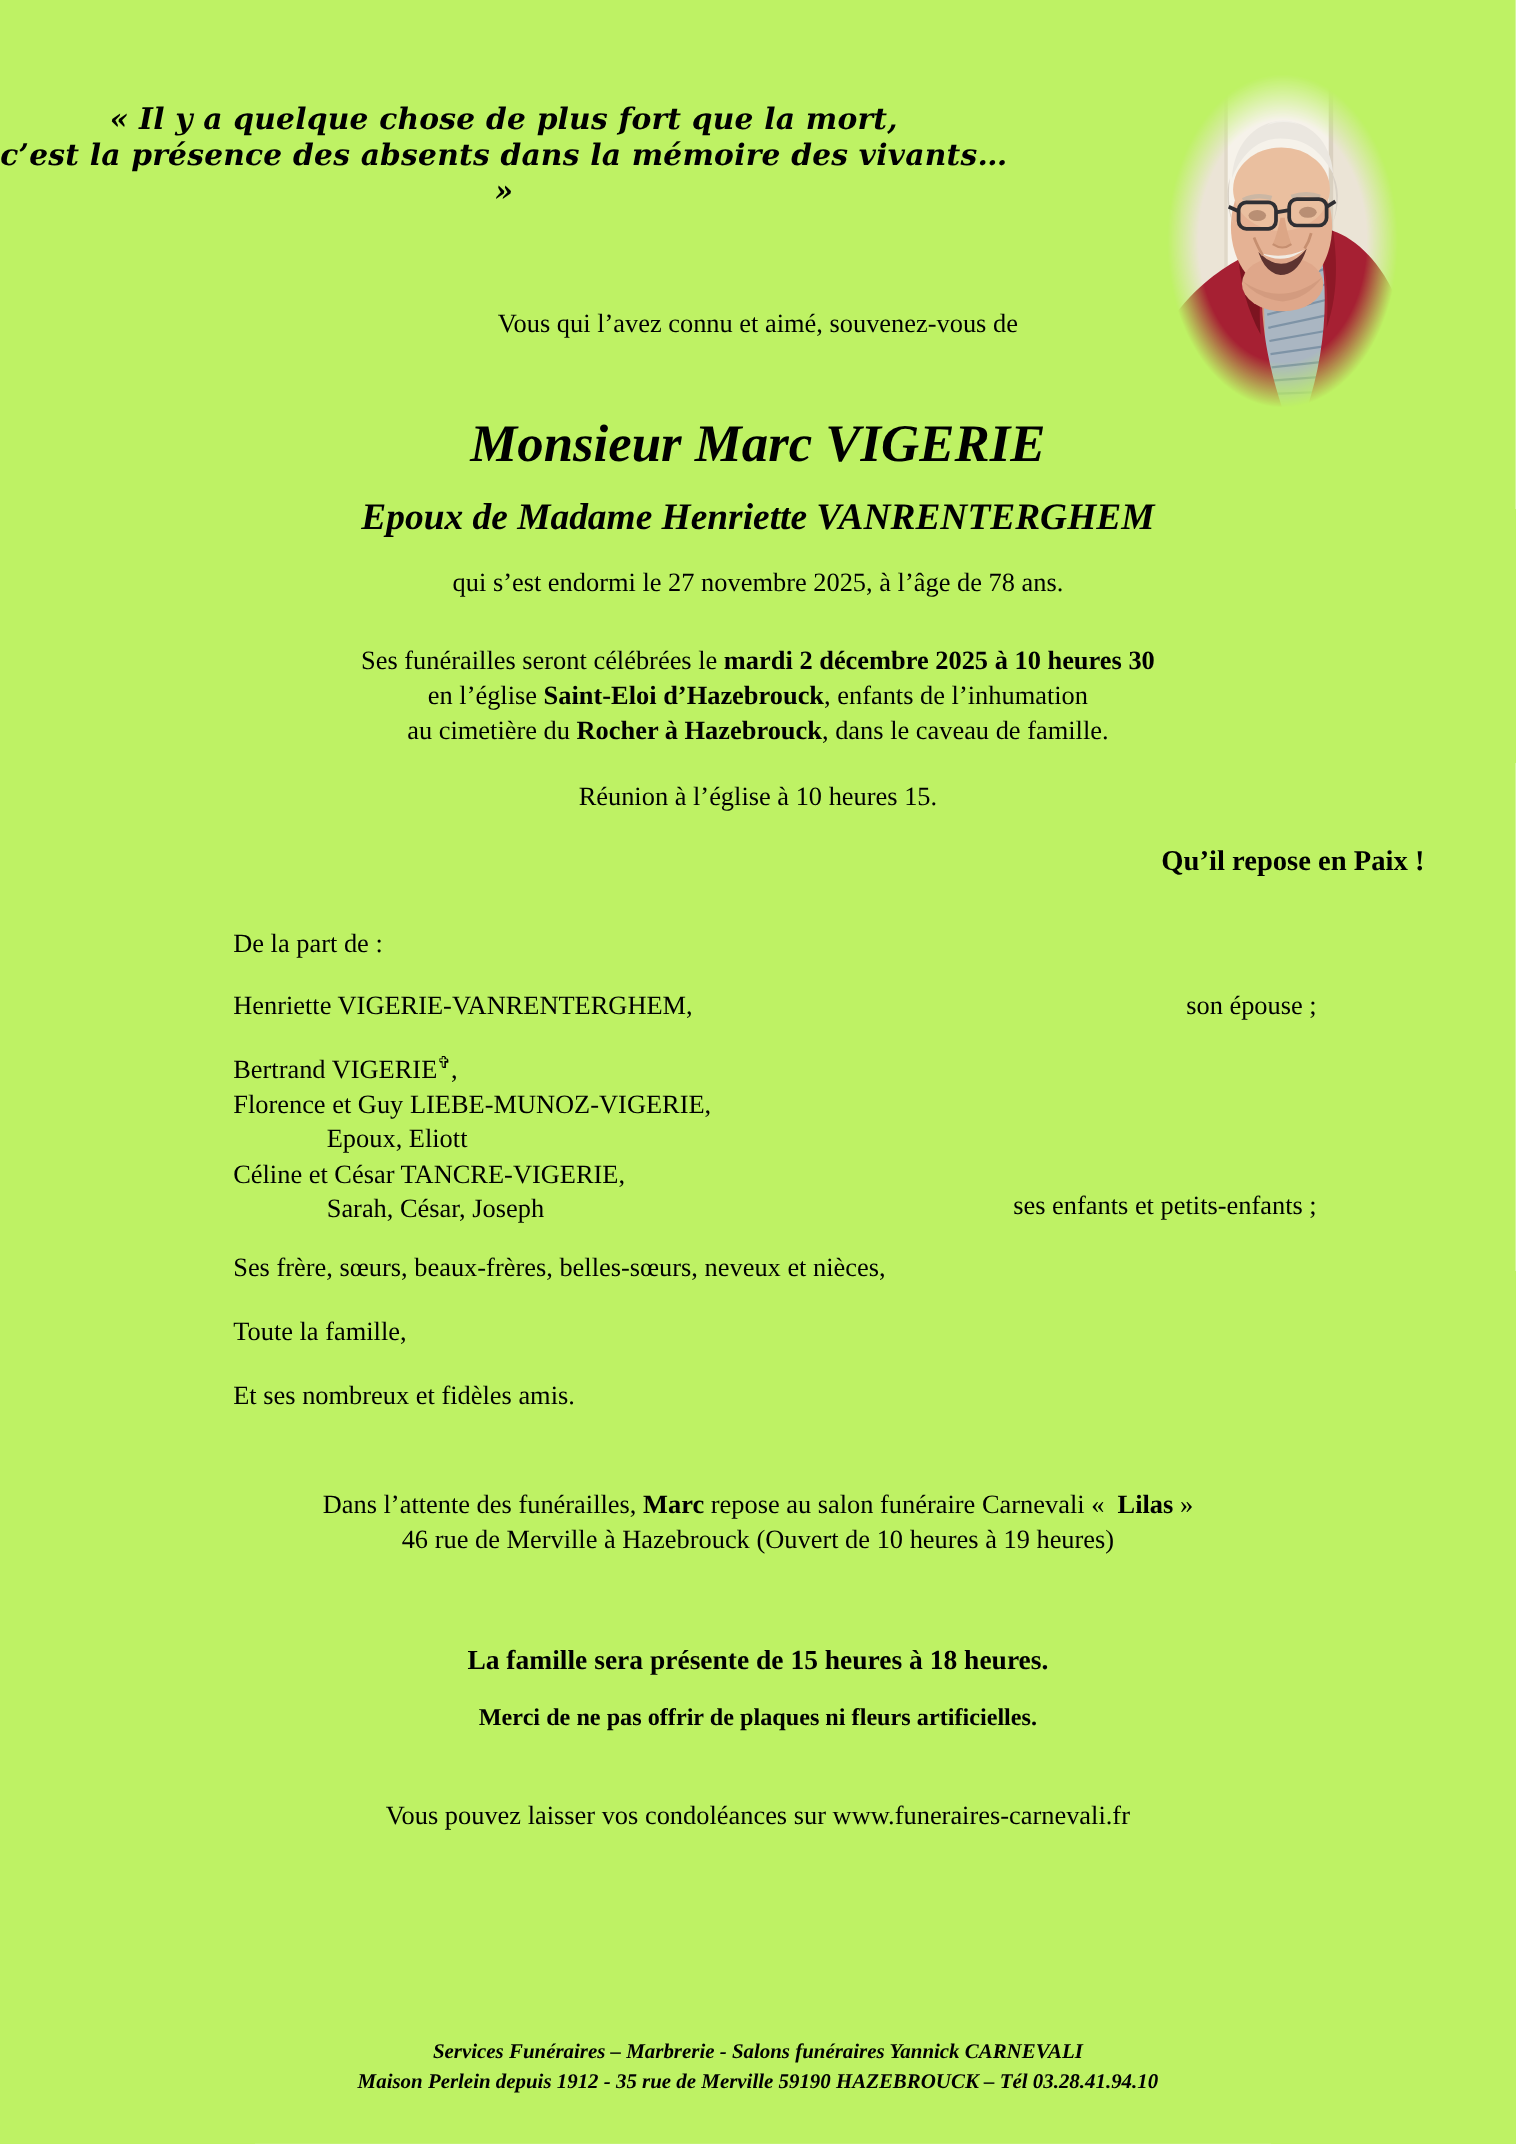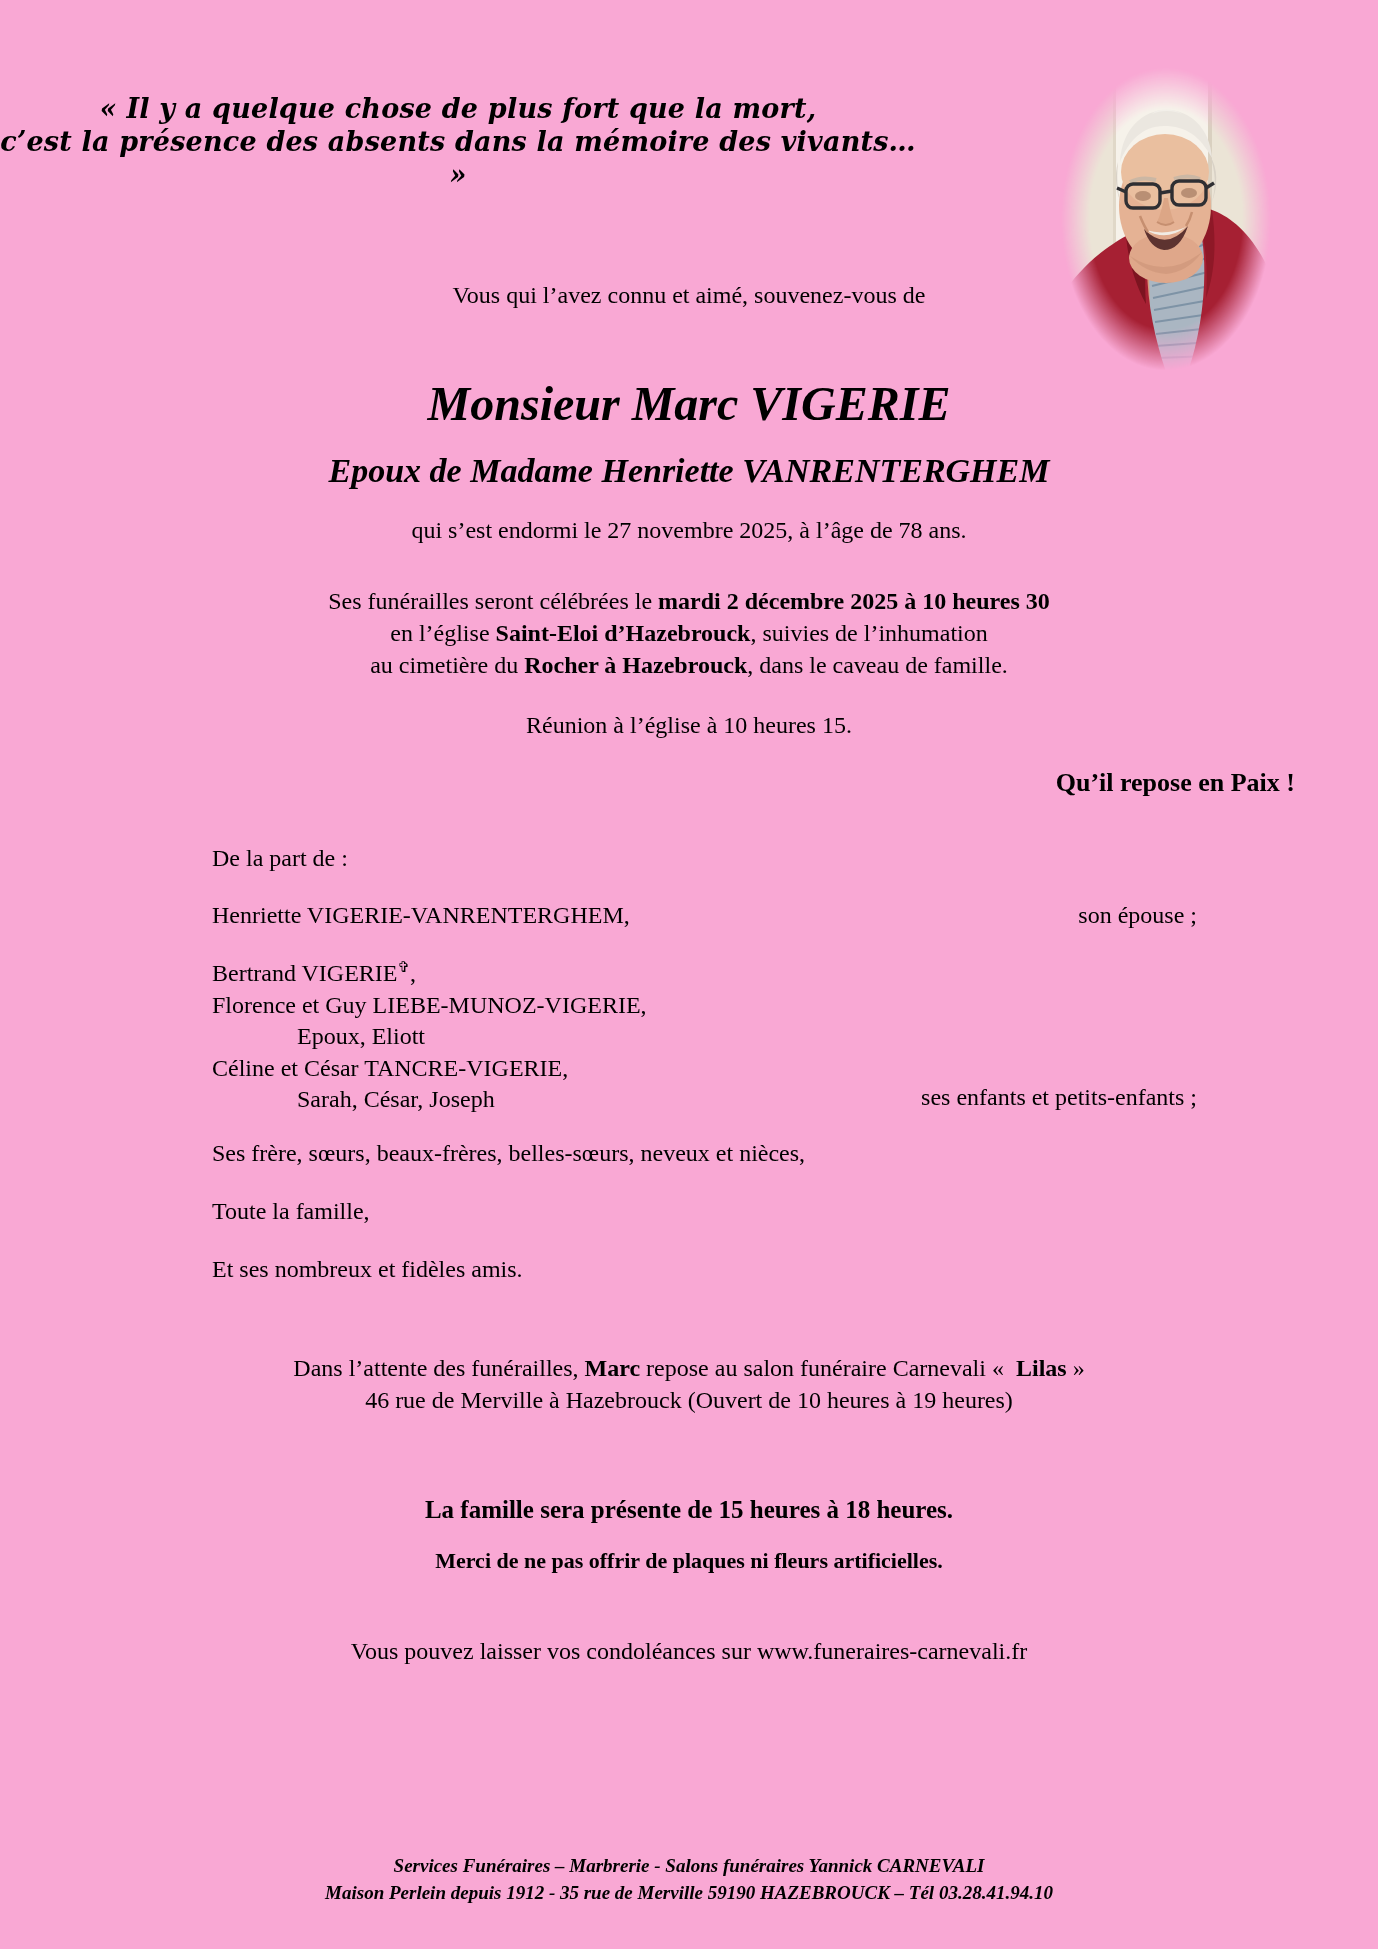--- a/index.html
+++ b/index.html
@@ -3,21 +3,21 @@
 <meta charset="utf-8">
 <style>
   html, body { margin: 0; padding: 0; background: #ffffff; }
   body {
     width: 1378px; height: 1949px;
     font-family: "Liberation Serif", serif;
     color: #000000;
     position: relative;
     overflow: hidden;
   }
-  .page { position: absolute; inset: 0; background: #f9a8d4; }
+  .page { position: absolute; inset: 0; background: #bef264; }
   .abs { position: absolute; }
   .center { left: 0; right: 0; text-align: center; }
   .b, b { font-weight: bold; }
   sup { font-size: 0.62em; vertical-align: super; line-height: 0; }
 
   .quote {
     top: 92px; left: 0; width: 916px;
     text-align: center;
     font-family: "DejaVu Serif", serif;
     font-style: italic; font-weight: bold;
@@ -137,21 +137,21 @@
 
   <div class="abs center intro">Vous qui l’avez connu et aimé, souvenez-vous de</div>
 
   <h1 class="abs center title">Monsieur Marc VIGERIE</h1>
   <h2 class="abs center subtitle">Epoux de Madame Henriette VANRENTERGHEM</h2>
 
   <div class="abs center death">qui s’est endormi le 27 novembre 2025, à l’âge de 78 ans.</div>
 
   <div class="abs center funeral">
     <div><span>Ses funérailles seront célébrées le </span><span class="b">mardi 2 décembre 2025 à 10 heures 30</span></div>
-    <div><span>en l’église </span><span class="b">Saint-Eloi d’Hazebrouck</span><span>, suivies de l’inhumation</span></div>
+    <div><span>en l’église </span><span class="b">Saint-Eloi d’Hazebrouck</span><span>, enfants de l’inhumation</span></div>
     <div><span>au cimetière du </span><span class="b">Rocher à Hazebrouck</span><span>, dans le caveau de famille.</span></div>
   </div>
 
   <div class="abs center meeting">Réunion à l’église à 10 heures 15.</div>
 
   <div class="abs rip">Qu’il repose en Paix !</div>
 
   <div class="abs leftcol from-heading">De la part de :</div>
 
   <div class="abs spouse-row">

